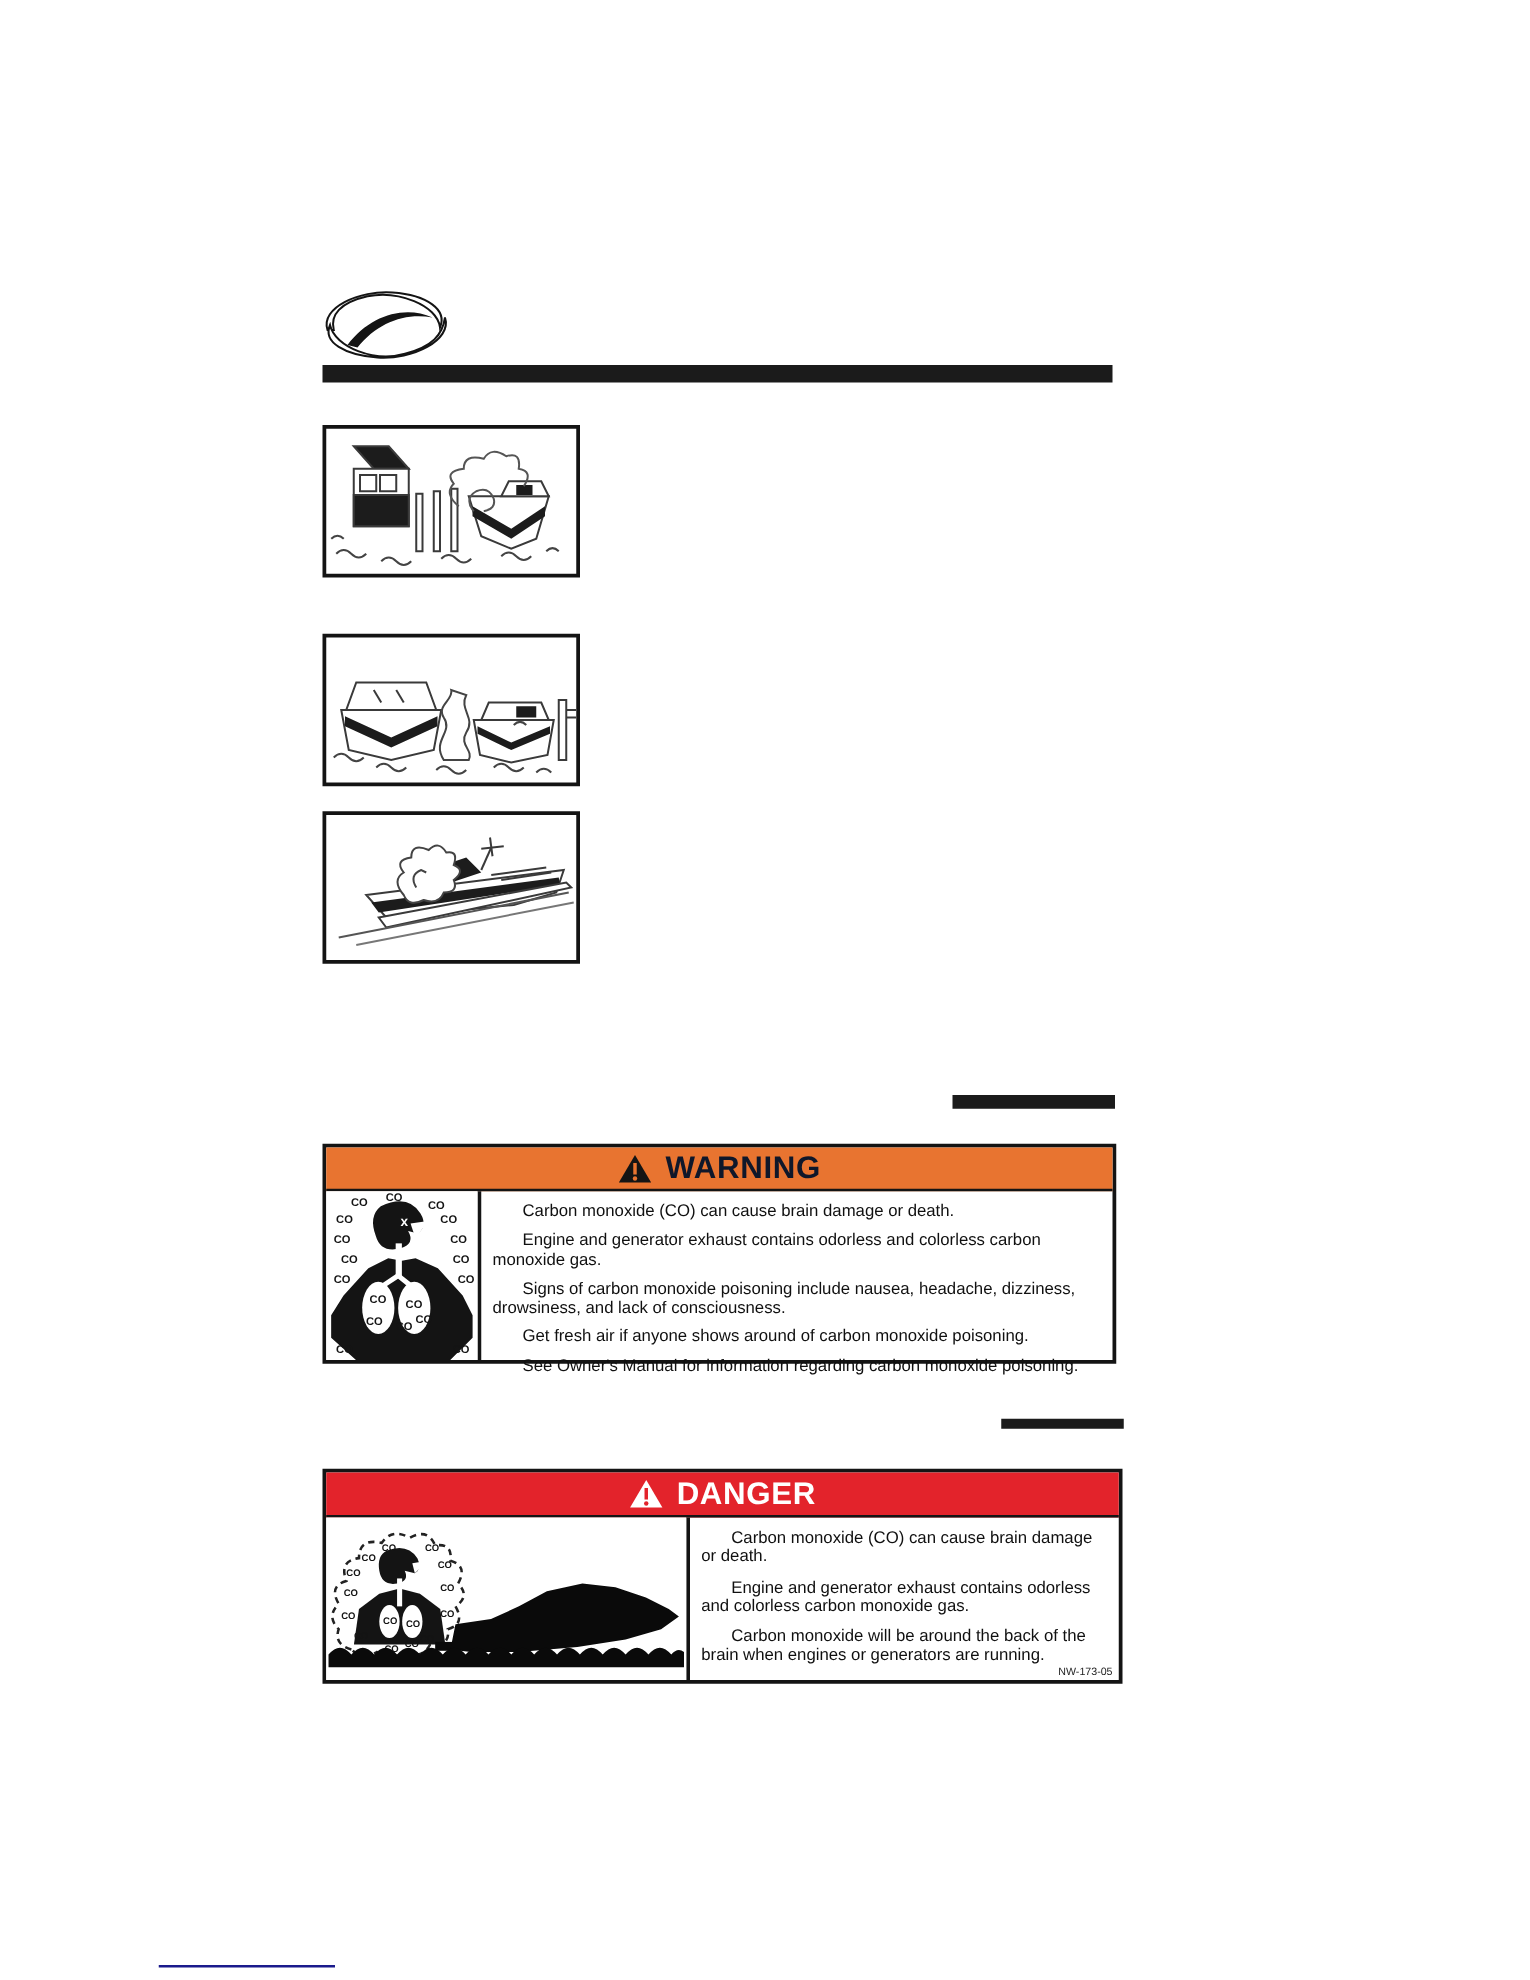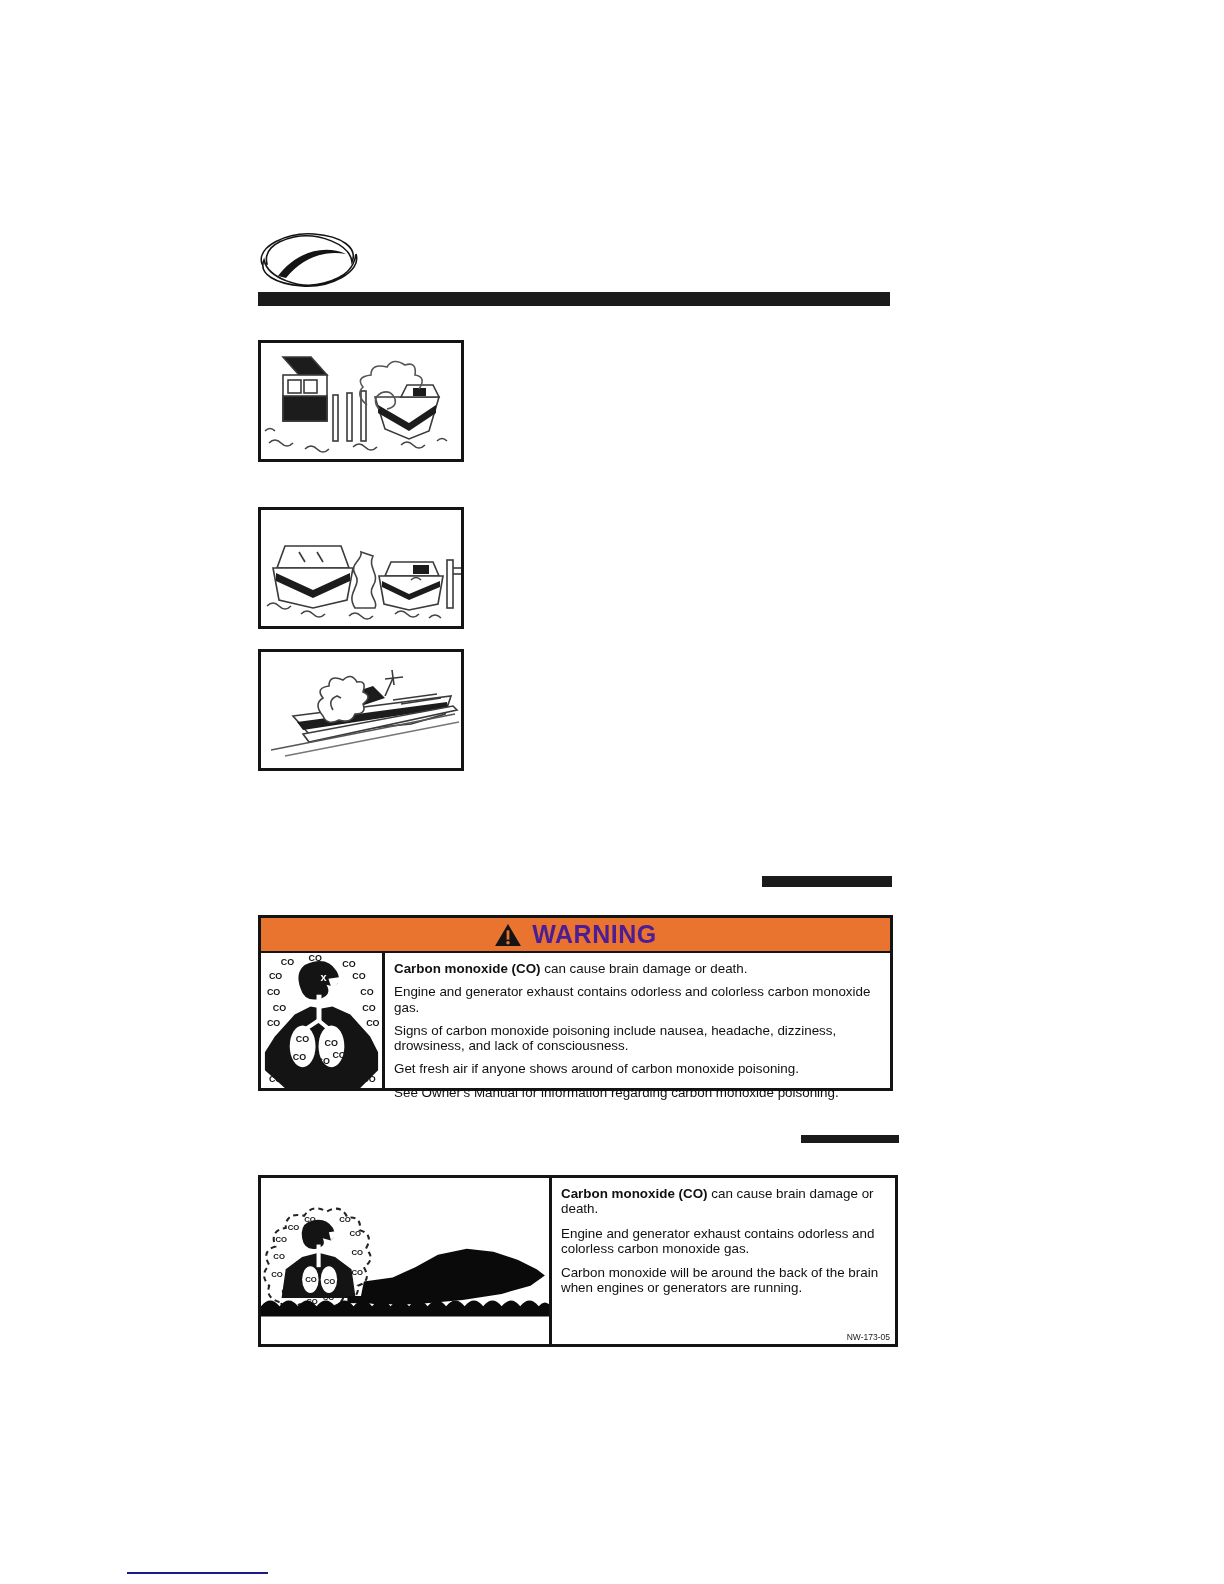--- a/index.html
+++ b/index.html
@@ -27,34 +27,34 @@
 
   
   .safety-label{border:3px solid #141414;background:#fff;box-sizing:border-box;display:flex;flex-direction:column;}
   .warning-box{left:258px;top:915px;width:635px;height:176px;}
   .danger-box{left:258px;top:1175px;width:640px;height:172px;}
 
   .label-header{display:flex;align-items:center;justify-content:center;gap:10px;flex:0 0 auto;}
   .warning-header{height:33px;background:#e87430;border-bottom:2px solid #141414;}
   .danger-header{height:34px;background:#e3232b;border-bottom:2px solid #141414;}
   .header-text{font-weight:bold;font-size:25px;letter-spacing:.5px;line-height:1;}
-  .warning-header .header-text{color:#4c1d95;}
+  .warning-header .header-text{color:#0f172a;}
   .danger-header .header-text{color:#ffffff;}
   .tri{width:28px;height:24px;display:block;}
 
   .label-body{display:flex;flex:1 1 auto;min-height:0;}
   .panel-art{flex:0 0 auto;position:relative;background:#fff;}
   .warning-box .panel-art{width:121px;}
   .danger-box .panel-art{width:288px;}
   .panel-art svg{width:100%;height:100%;display:block;}
   .v-divider{flex:0 0 3px;background:#141414;}
   .panel-text{flex:1 1 auto;padding:8px 10px 4px 9px;position:relative;}
   .para{margin:0 0 8px 0;font-size:13.4px;line-height:1.14;}
   .danger-box .para{margin-bottom:9px;}
-  .lead{font-weight:bold;}
+  .lead{font-weight:normal;margin-left:24px;}
   .part-code{position:absolute;right:5px;bottom:2px;font-size:8.5px;color:#222;}
 
   
   .footer-rule{left:127px;top:1572px;width:141px;height:2px;background:#1a1a8c;}
 
   .co-t{font-weight:bold;}
 </style>
 </head>
 <body>
 
@@ -192,20 +192,28 @@
       <p class="para"><span class="lead"></span><span>Signs of carbon monoxide poisoning include nausea, headache, dizziness, drowsiness, and lack of consciousness.</span></p>
       <p class="para"><span class="lead"></span><span>Get fresh air if anyone shows around of carbon monoxide poisoning.</span></p>
       <p class="para"><span class="lead"></span><span>See Owner's Manual for information regarding carbon monoxide poisoning.</span></p>
     </div>
   </div>
 </div>
 
 <div class="abs sec-rule2"></div>
 
 <div class="abs safety-label danger-box">
+  <div class="label-header danger-header">
+    <svg class="tri" viewBox="0 0 30 26">
+      <polygon points="15,1 29,25 1,25" fill="#ffffff"></polygon>
+      <rect x="13.5" y="8" width="3" height="10" fill="#e3232b"></rect>
+      <circle cx="15" cy="21.5" r="1.9" fill="#e3232b"></circle>
+    </svg>
+    <span class="header-text">DANGER</span>
+  </div>
   <div class="label-body">
     <div class="panel-art">
       <svg viewBox="0 0 280 128">
         <path d="M18,104 Q4,100 8,88 Q-2,78 8,68 Q0,54 14,50 Q8,34 24,32 Q24,16 42,20 Q50,8 64,16 Q78,8 84,22 Q98,20 96,34 Q110,38 102,52 Q112,62 100,70 Q108,84 94,88 Q96,102 80,100 Q74,112 60,106 Q48,114 38,106 Q26,112 18,104 Z" fill="#ffffff" stroke="#222" stroke-width="2" stroke-dasharray="5,4"></path>
         <polygon points="20,100 24,72 40,60 56,56 72,60 88,72 92,100" fill="#141414"></polygon>
         <path d="M46,26 Q62,20 70,32 Q74,40 68,44 L60,42 Q64,50 54,52 Q42,54 40,42 Q38,30 46,26 Z" fill="#141414"></path>
         <polygon points="66,36 78,34 68,44" fill="#ffffff"></polygon>
         <rect x="54" y="48" width="4" height="22" fill="#ffffff"></rect>
         <ellipse cx="48" cy="82" rx="8" ry="13" fill="#ffffff"></ellipse>
         <ellipse cx="66" cy="82" rx="8" ry="13" fill="#ffffff"></ellipse>

